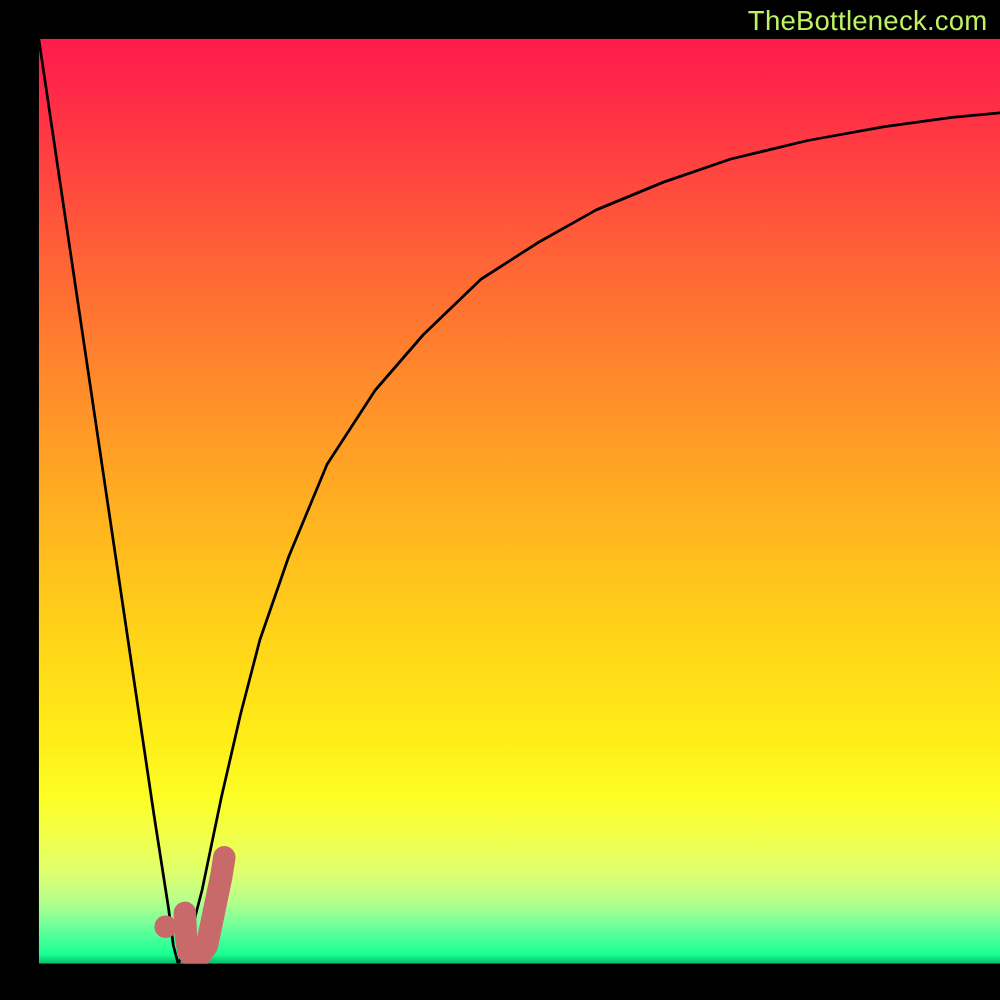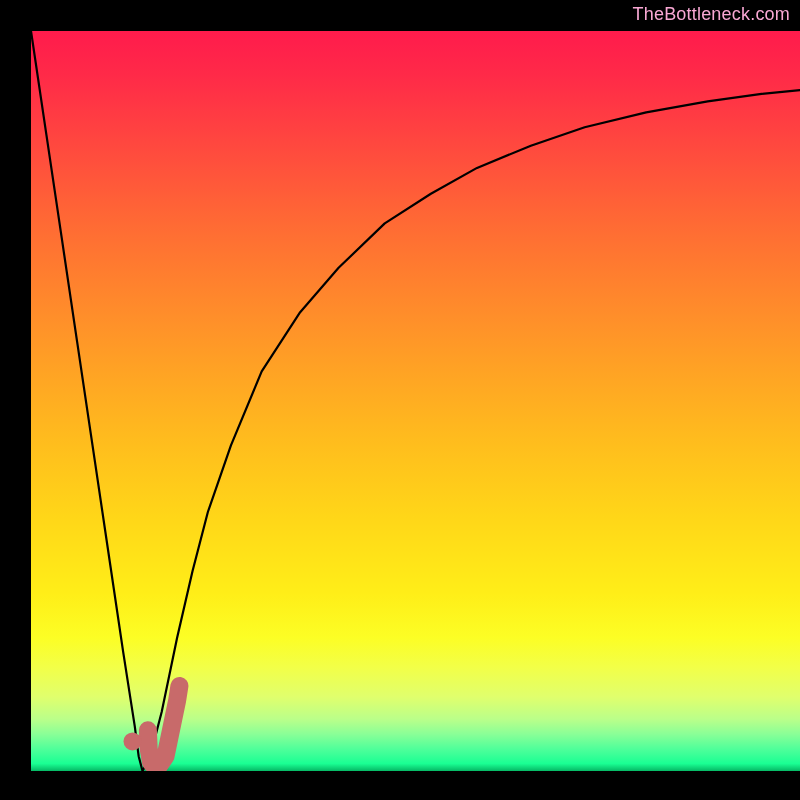--- a/index.html
+++ b/index.html
@@ -51,23 +51,23 @@
     );
   }
   .curve {
     position: absolute;
     left: 0; top: 0;
   }
   .attribution {
     position: absolute;
     top: 4px;
     right: 10px;
-    color: #f9a8d4;
+    color: #bef264;
     font-family: Arial, Helvetica, sans-serif;
-    font-size: 18px;
+    font-size: 22px;
     letter-spacing: 0.2px;
   }
 </style>
 </head>
 <body>
 
 <div class="frame">
   <div class="plot">
     <div class="gradient"></div>
     <svg class="curve" width="769" height="740" viewBox="0 0 769 740">

